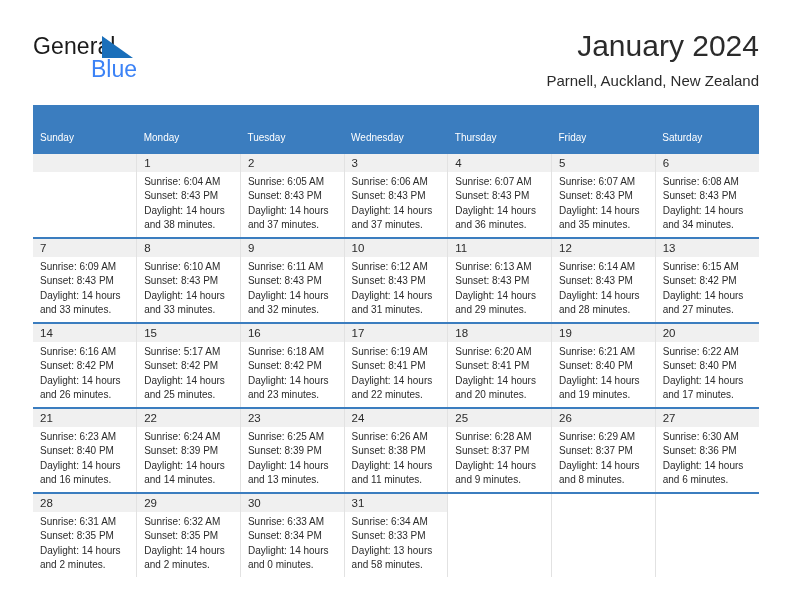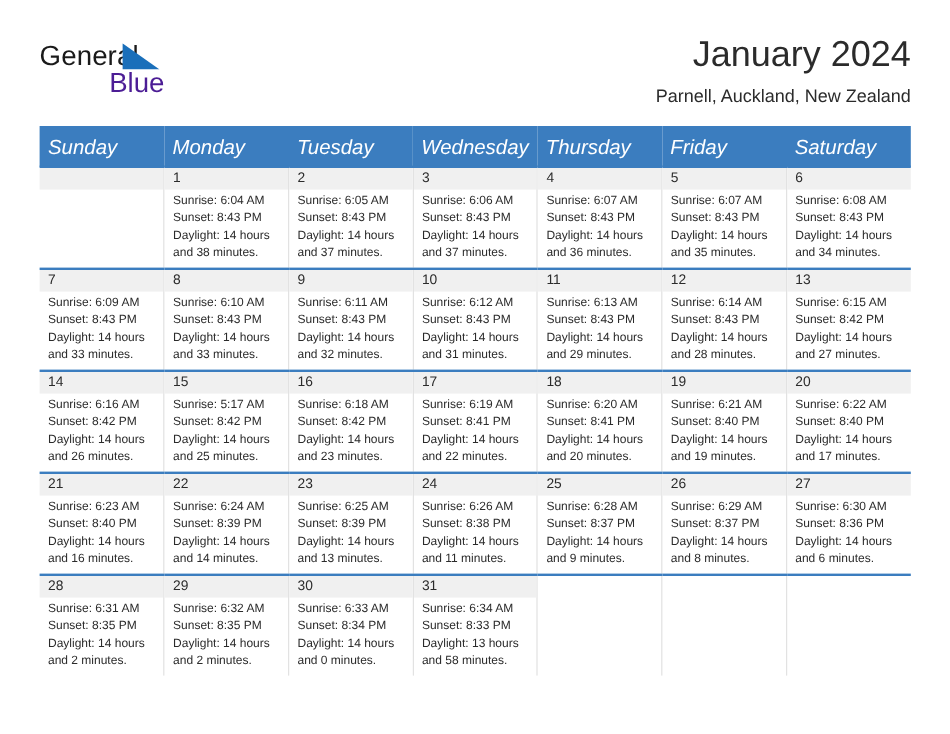--- a/index.html
+++ b/index.html
@@ -50,21 +50,21 @@
     left: 69px;
     top: 3px;
     width: 31px;
     height: 22px;
   }
   .logo-blue {
     position: absolute;
     left: 58px;
     top: 23px;
     font-size: 23px;
-    color: #4c1d95;
+    color: #3b82f6;
     line-height: 26px;
   }
   .title-wrap {
     position: absolute;
     right: 0;
     top: 0;
     text-align: right;
   }
   .cal-title {
     font-size: 30px;
@@ -85,27 +85,26 @@
     position: absolute;
     left: 33px;
     top: 105px;
     width: 726px;
     border-collapse: collapse;
     table-layout: fixed;
   }
   .calendar th {
     background: #3b7dbf;
     color: #ffffff;
-    font-size: 17px;
+    font-size: 10px;
     font-weight: normal;
     text-align: left;
-    padding: 8px 0 5px 7px;
+    padding: 23px 0 5px 7px;
     height: 19px;
     vertical-align: middle;
-    font-style: italic;
   }
   .calendar td {
     vertical-align: top;
     padding: 0;
     border-right: 1px solid #e2e2e2;
     border-top: 2px solid #3b7dbf;
     width: 103.71px;
   }
   .calendar tr.week td:last-child {
     border-right: none;

